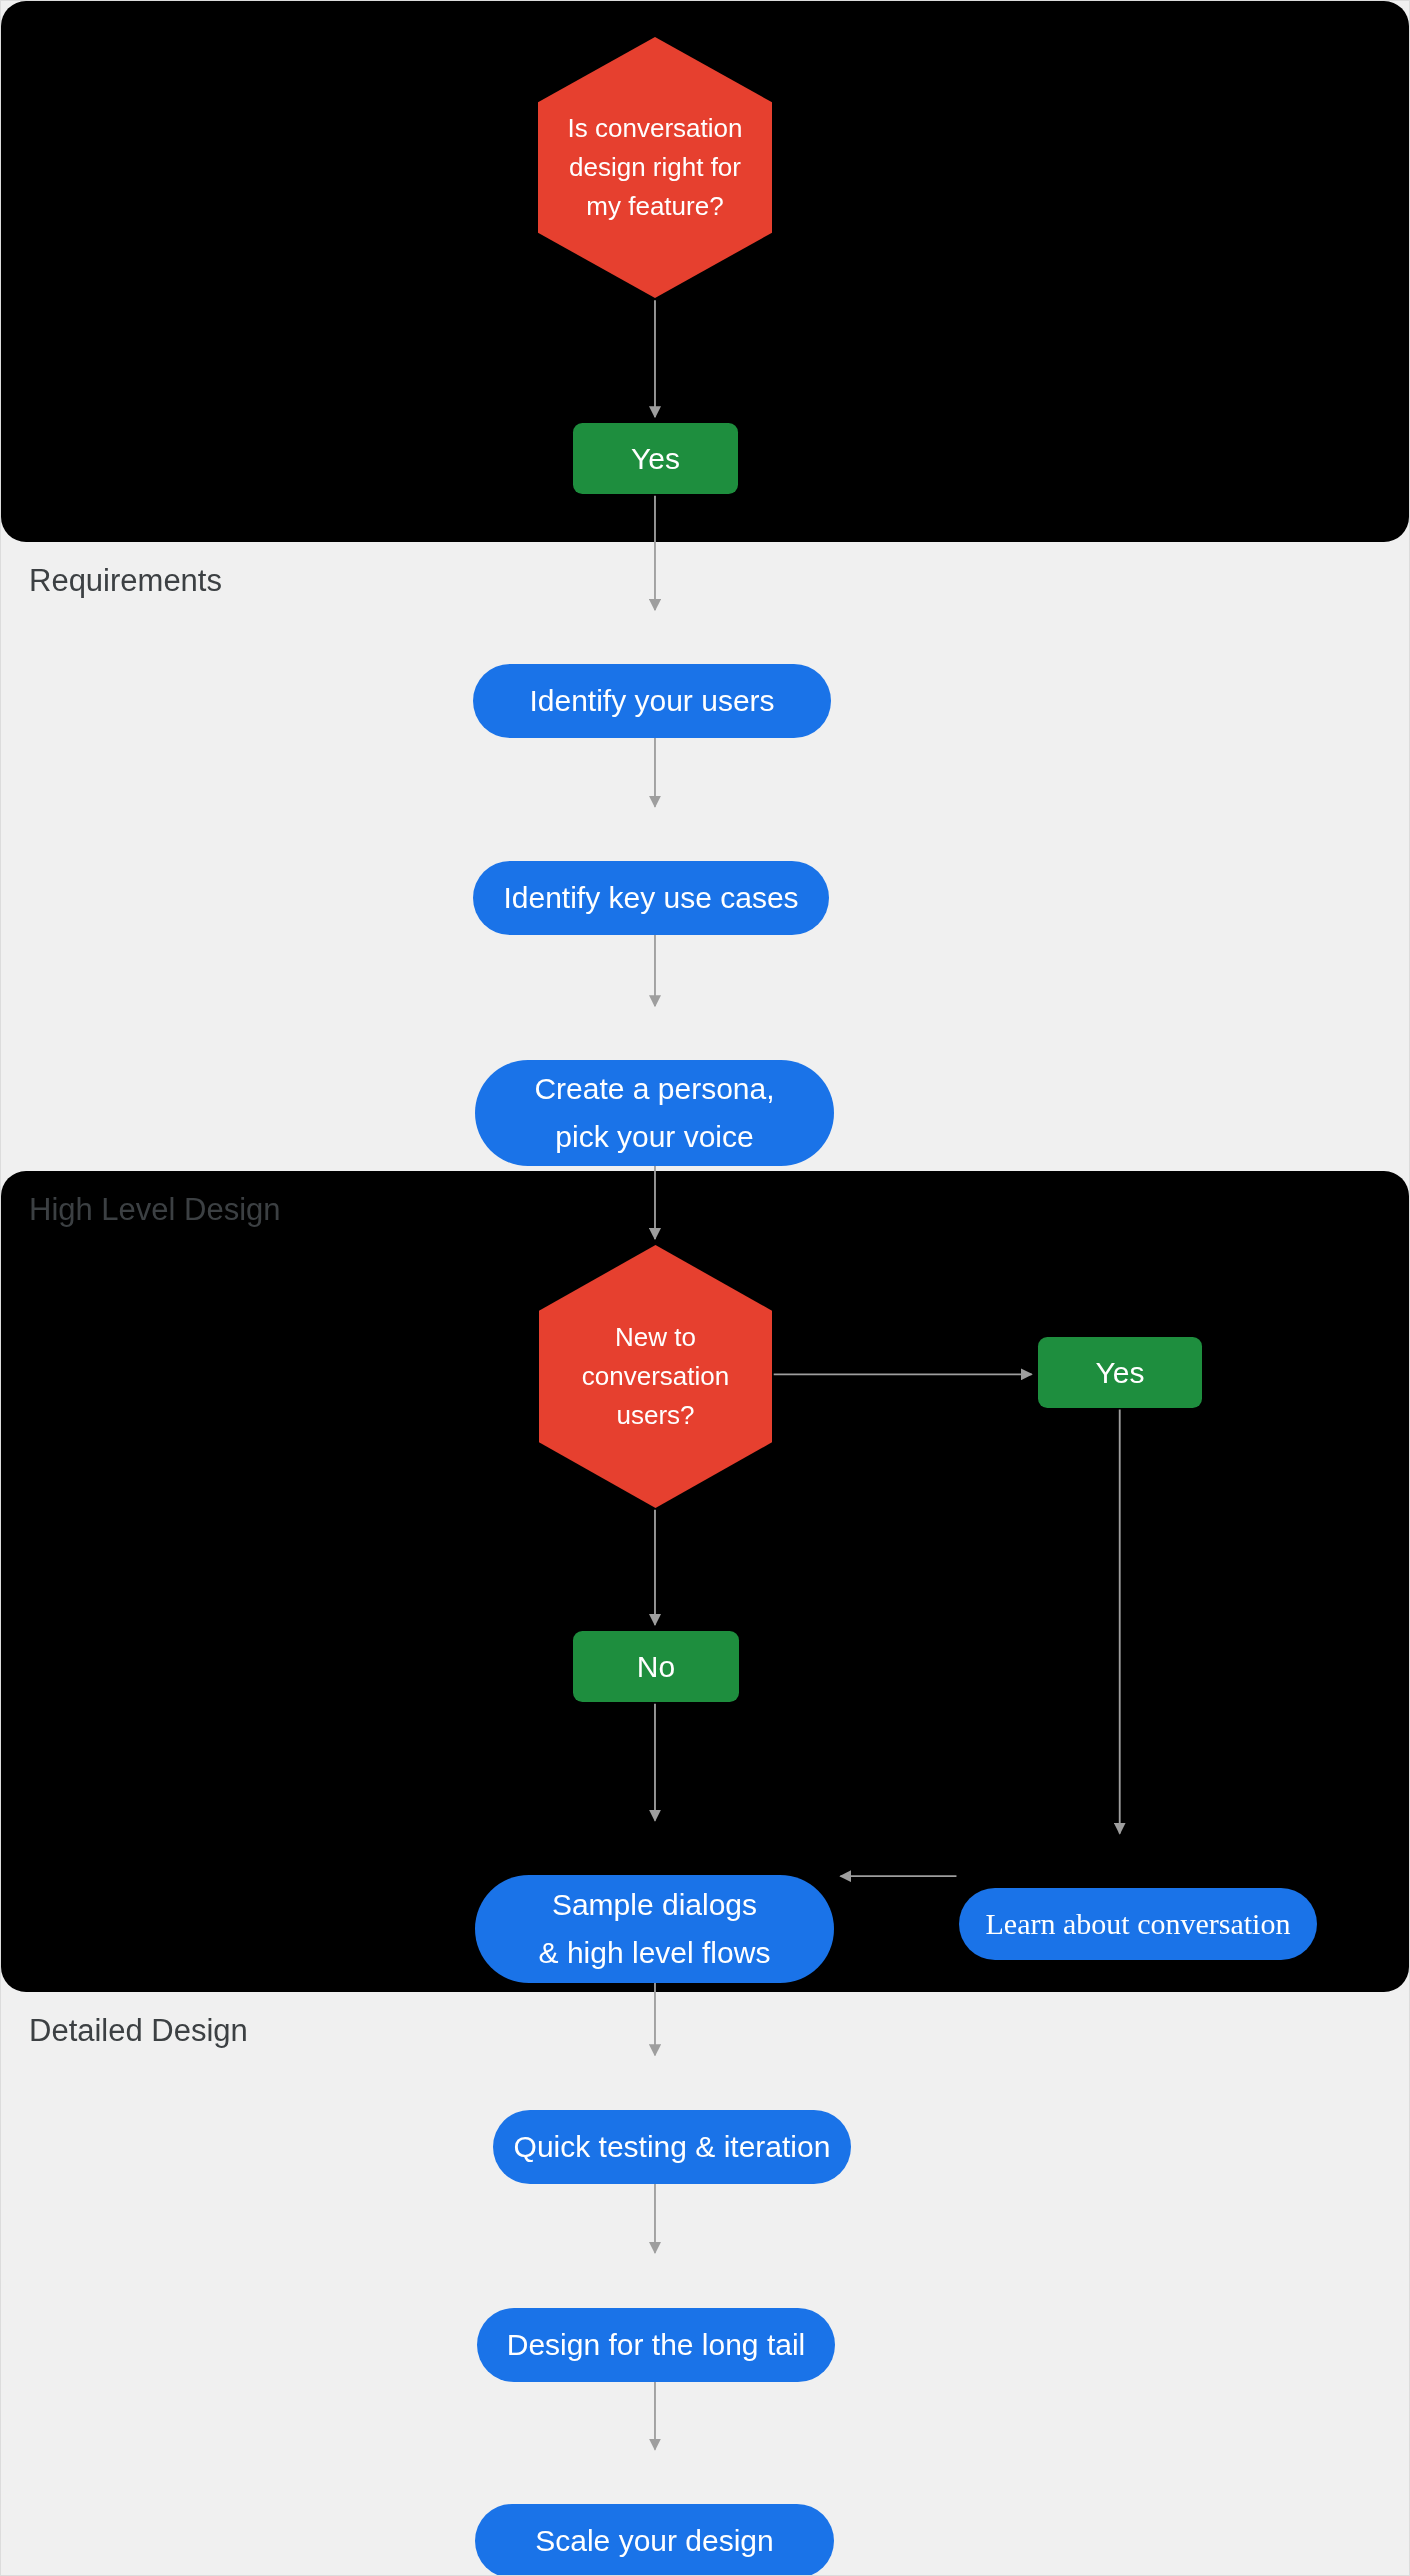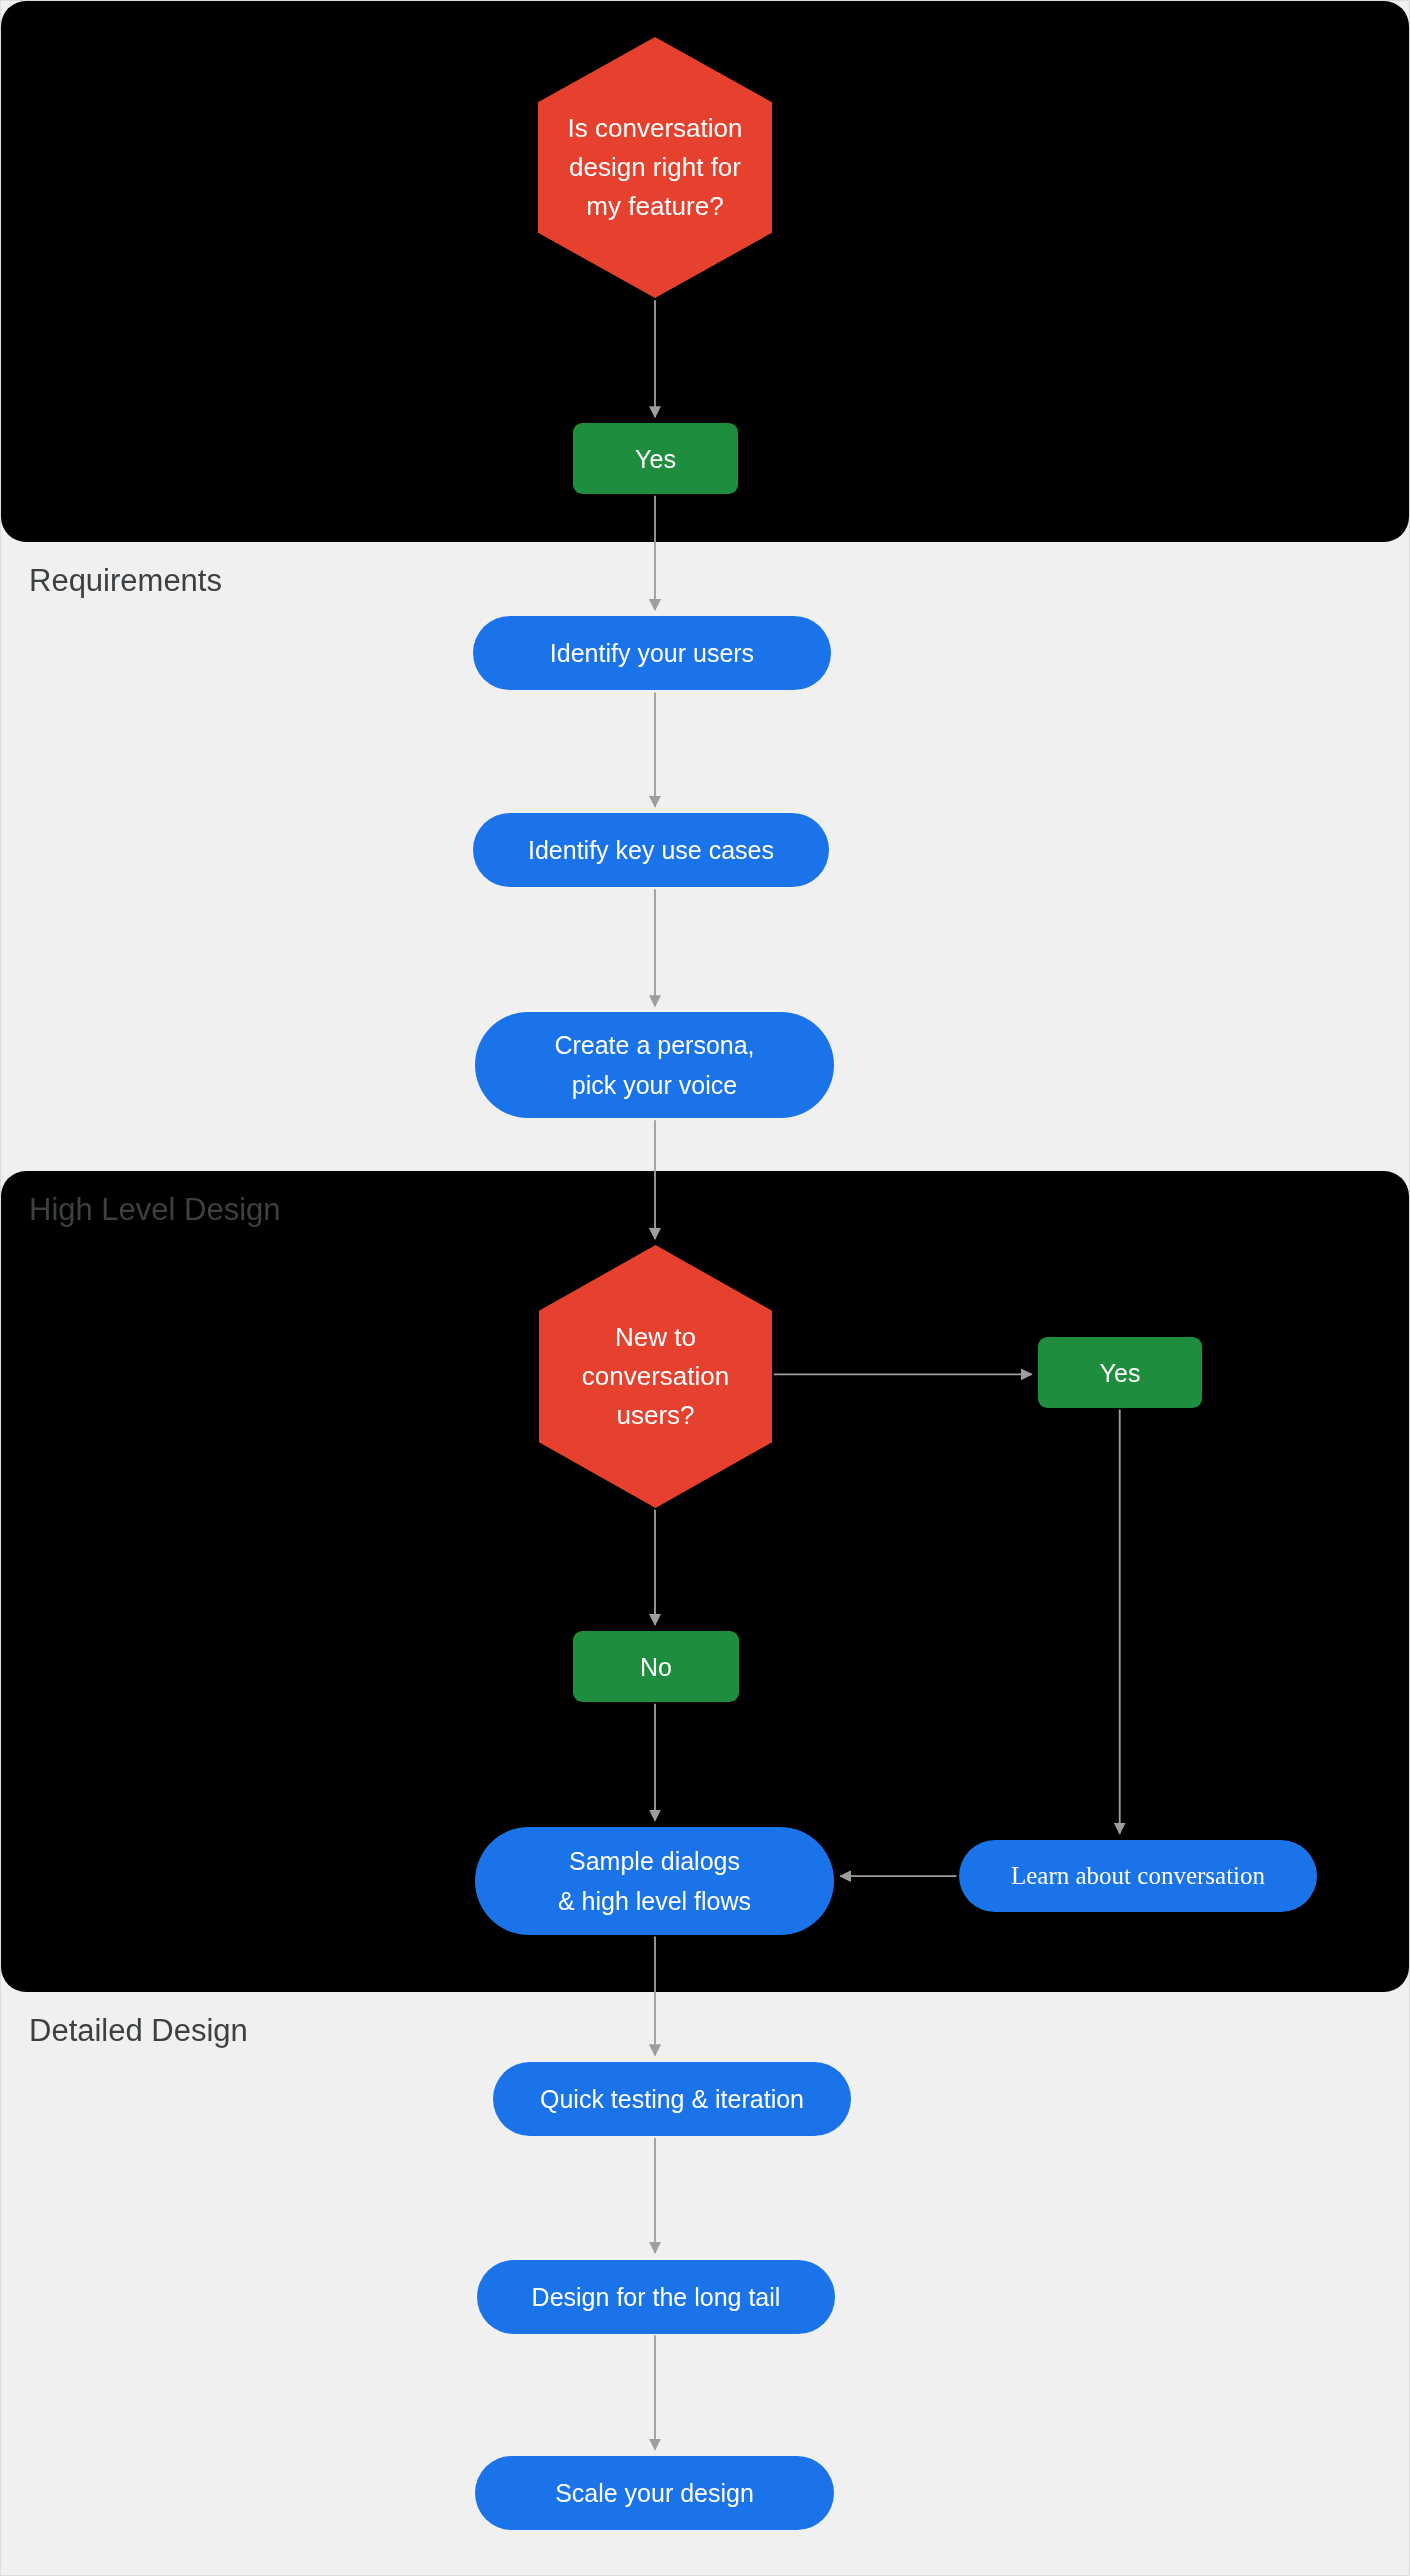--- a/index.html
+++ b/index.html
@@ -36,37 +36,38 @@
   .arrows line { stroke: var(--arrow-gray, #9e9e9e); stroke-width: 2; }
 
   
   .node {
     position: absolute;
     display: flex;
     align-items: center;
     justify-content: center;
     text-align: center;
     color: var(--node-text, #ffffff);
-    font-size: 25px;
+    font-size: 30px;
     line-height: 1.6;
     white-space: pre-line;
   }
   .hexagon {
     background: var(--decision-red, #e6402f);
     clip-path: polygon(50% 0%, 100% 25%, 100% 75%, 50% 100%, 0% 75%, 0% 25%);
     font-size: 26px;
     line-height: 1.5;
   }
   .btn {
     background: var(--action-green, #1e8e3e);
     border-radius: 9.3px;
   }
   .pill {
     background: var(--step-blue, #1a73e8);
     border-radius: 927px;
+    margin-top: 48px;
   }
 
   
   .hex1          { left: 537px;  top: 36px;   width: 234px; height: 261px; justify-content: center; }
   .btn-yes1      { left: 572px;  top: 422px;  width: 165px; height: 71px; }
   .pill-users    { left: 472px;  top: 615px;  width: 358px; height: 74px; }
   .pill-usecases { left: 472px;  top: 812px;  width: 356px; height: 74px; }
   .pill-persona  { left: 474px;  top: 1011px; width: 359px; height: 106px; }
   .hex2          { left: 538px;  top: 1244px; width: 233px; height: 263px; }
   .btn-yes2      { left: 1037px; top: 1336px; width: 164px; height: 71px; }

